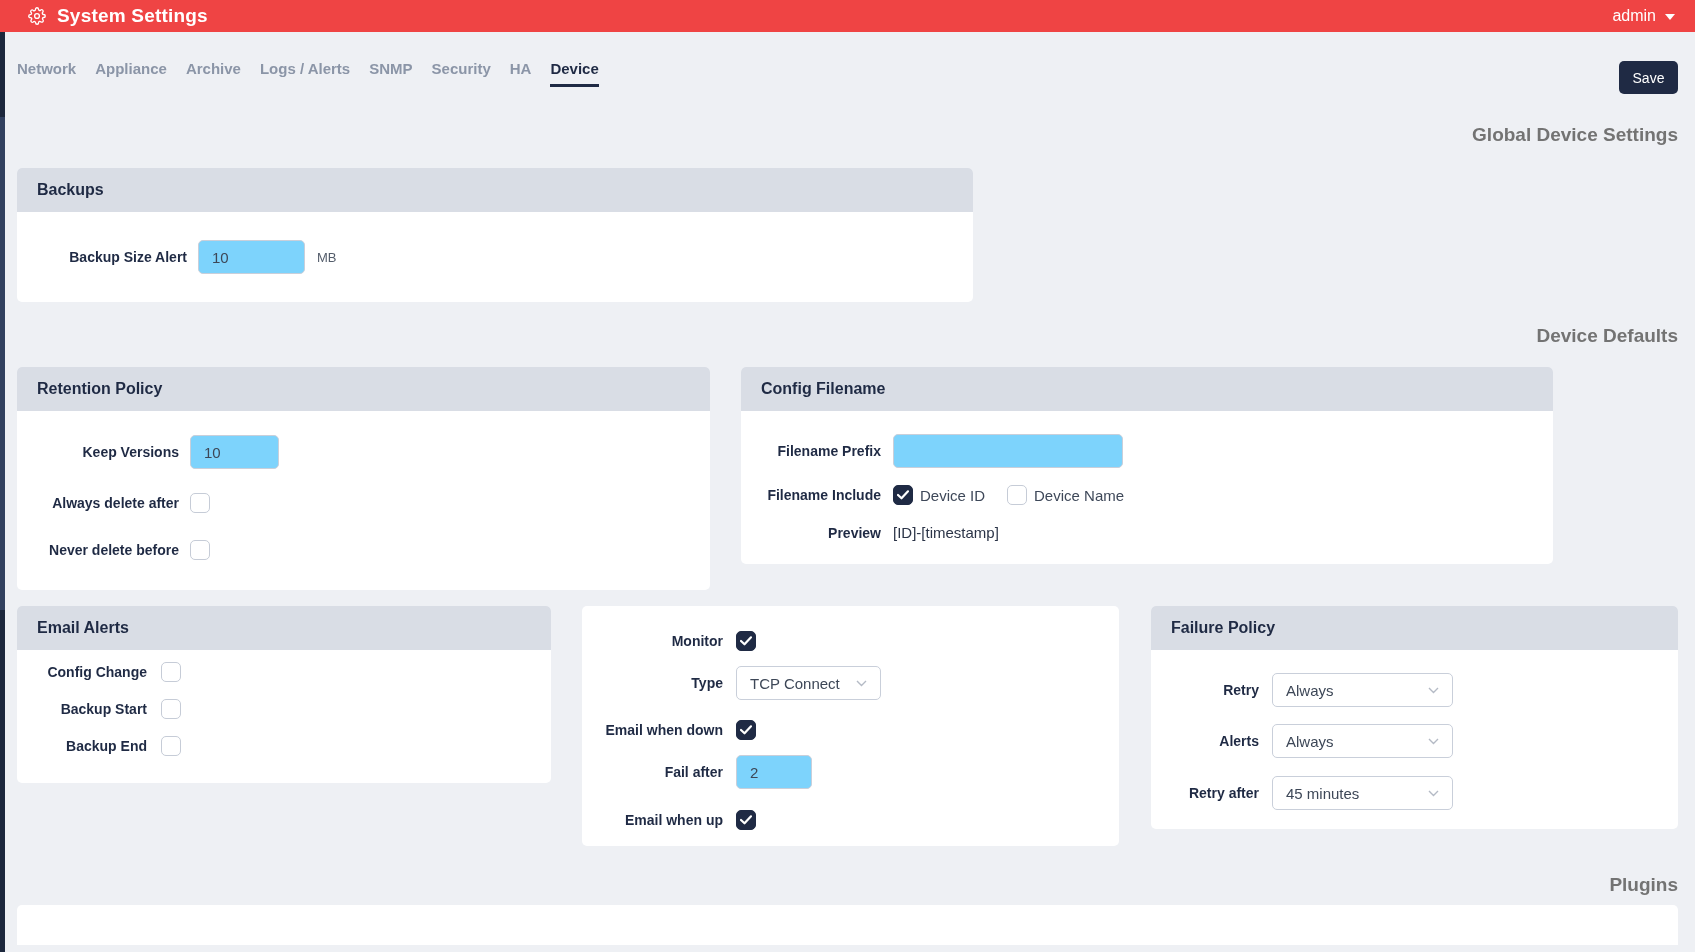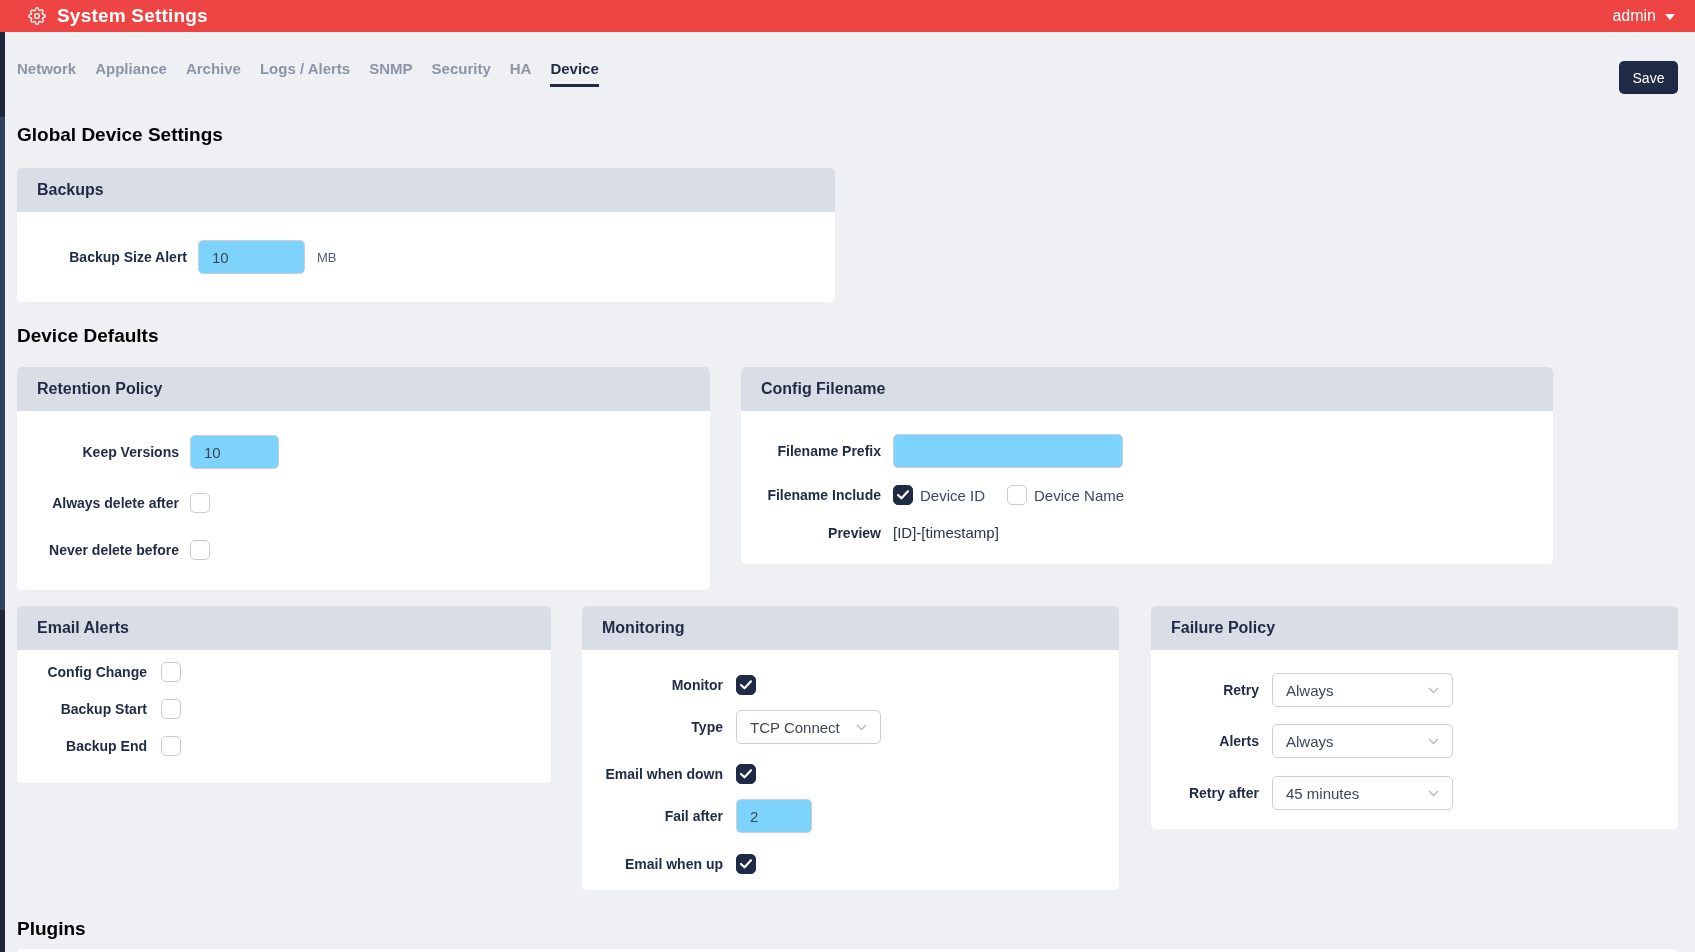--- a/index.html
+++ b/index.html
@@ -31,21 +31,21 @@
   .tabs { display:flex; gap:19px; }
   .tab { font-size:15px; font-weight:bold; color:#8b95a7; padding-bottom:7px; border-bottom:3px solid transparent; cursor:pointer; white-space:nowrap; }
   .tab.active { color:#1f2a44; border-bottom-color:#1f2a44; }
   .save {
     margin-left:auto; margin-top:1px; width:59px; height:33px;
     background:#1f2a44; color:#fff; border:none; border-radius:5px;
     font-size:14px; font-family:inherit; cursor:pointer;
   }
 
   
-  .section-title { font-size:19px; font-weight:bold; color:#000000; margin:0; line-height:22px; }
+  .section-title { font-size:19px; font-weight:bold; color:#737373; margin:0; line-height:22px;text-align:right; }
   .st-global  { margin-top:30px; }
   .st-defaults{ margin-top:23px; }
   .st-plugins { margin-top:28px; }
 
   
   .panel { background:#fff; border-radius:5px; align-self:flex-start; }
   .panel-h {
     background:#d9dde5; border-radius:5px 5px 0 0; height:44px;
     display:flex; align-items:center; padding:0 20px;
     font-size:16px; font-weight:bold; color:#1f2a44;
@@ -71,21 +71,21 @@
     background:#fff; display:flex; align-items:center; justify-content:center; cursor:pointer;
   }
   .cb.checked { background:#1f2a44; border-color:#1f2a44; }
   .cb svg { display:none; }
   .cb.checked svg { display:block; }
   .cbl { font-size:15px; color:#3e4859; margin-left:7px; }
   .suffix { font-size:13px; color:#545d6b; margin-left:12px; }
   .preview-value { font-size:15px; color:#2b3447; }
 
   
-  .p-backups { width:818px; margin-top:22px; }
+  .p-backups { width:956px; margin-top:22px; }
   .p-backups .panel-b { height:90px; padding:28px 0 0 12px; }
   .p-backups .flabel { width:158px; }
   .p-backups .inp { width:107px; margin-left:11px; }
 
   .row2 { margin-top:20px; }
   .p-retention { width:693px; }
   .p-retention .panel-b { height:179px; padding:24px 0 0 12px; }
   .p-retention .flabel { width:150px; }
   .p-retention .ctrl { margin-left:11px; }
   .p-retention .inp { width:89px; }
@@ -259,21 +259,20 @@
           <div class="frow e-gap">
             <span class="flabel">Backup End</span>
             <span class="cb ctrl">
               
             </span>
           </div>
         </div>
       </section>
 
       <section class="panel p-monitoring">
-        <div class="panel-h">Monitoring</div>
         <div class="panel-b">
           <div class="frow">
             <span class="flabel">Monitor</span>
             <span class="cb ctrl checked">
               <svg width="12" height="10" viewBox="0 0 12 10">
                   <polyline points="1,5 4.5,8.3 11,1.3" fill="none" stroke="#fff" stroke-width="2.2" stroke-linecap="round" stroke-linejoin="round"></polyline>
                 </svg>
             </span>
           </div>
           <div class="frow m-gap1">

